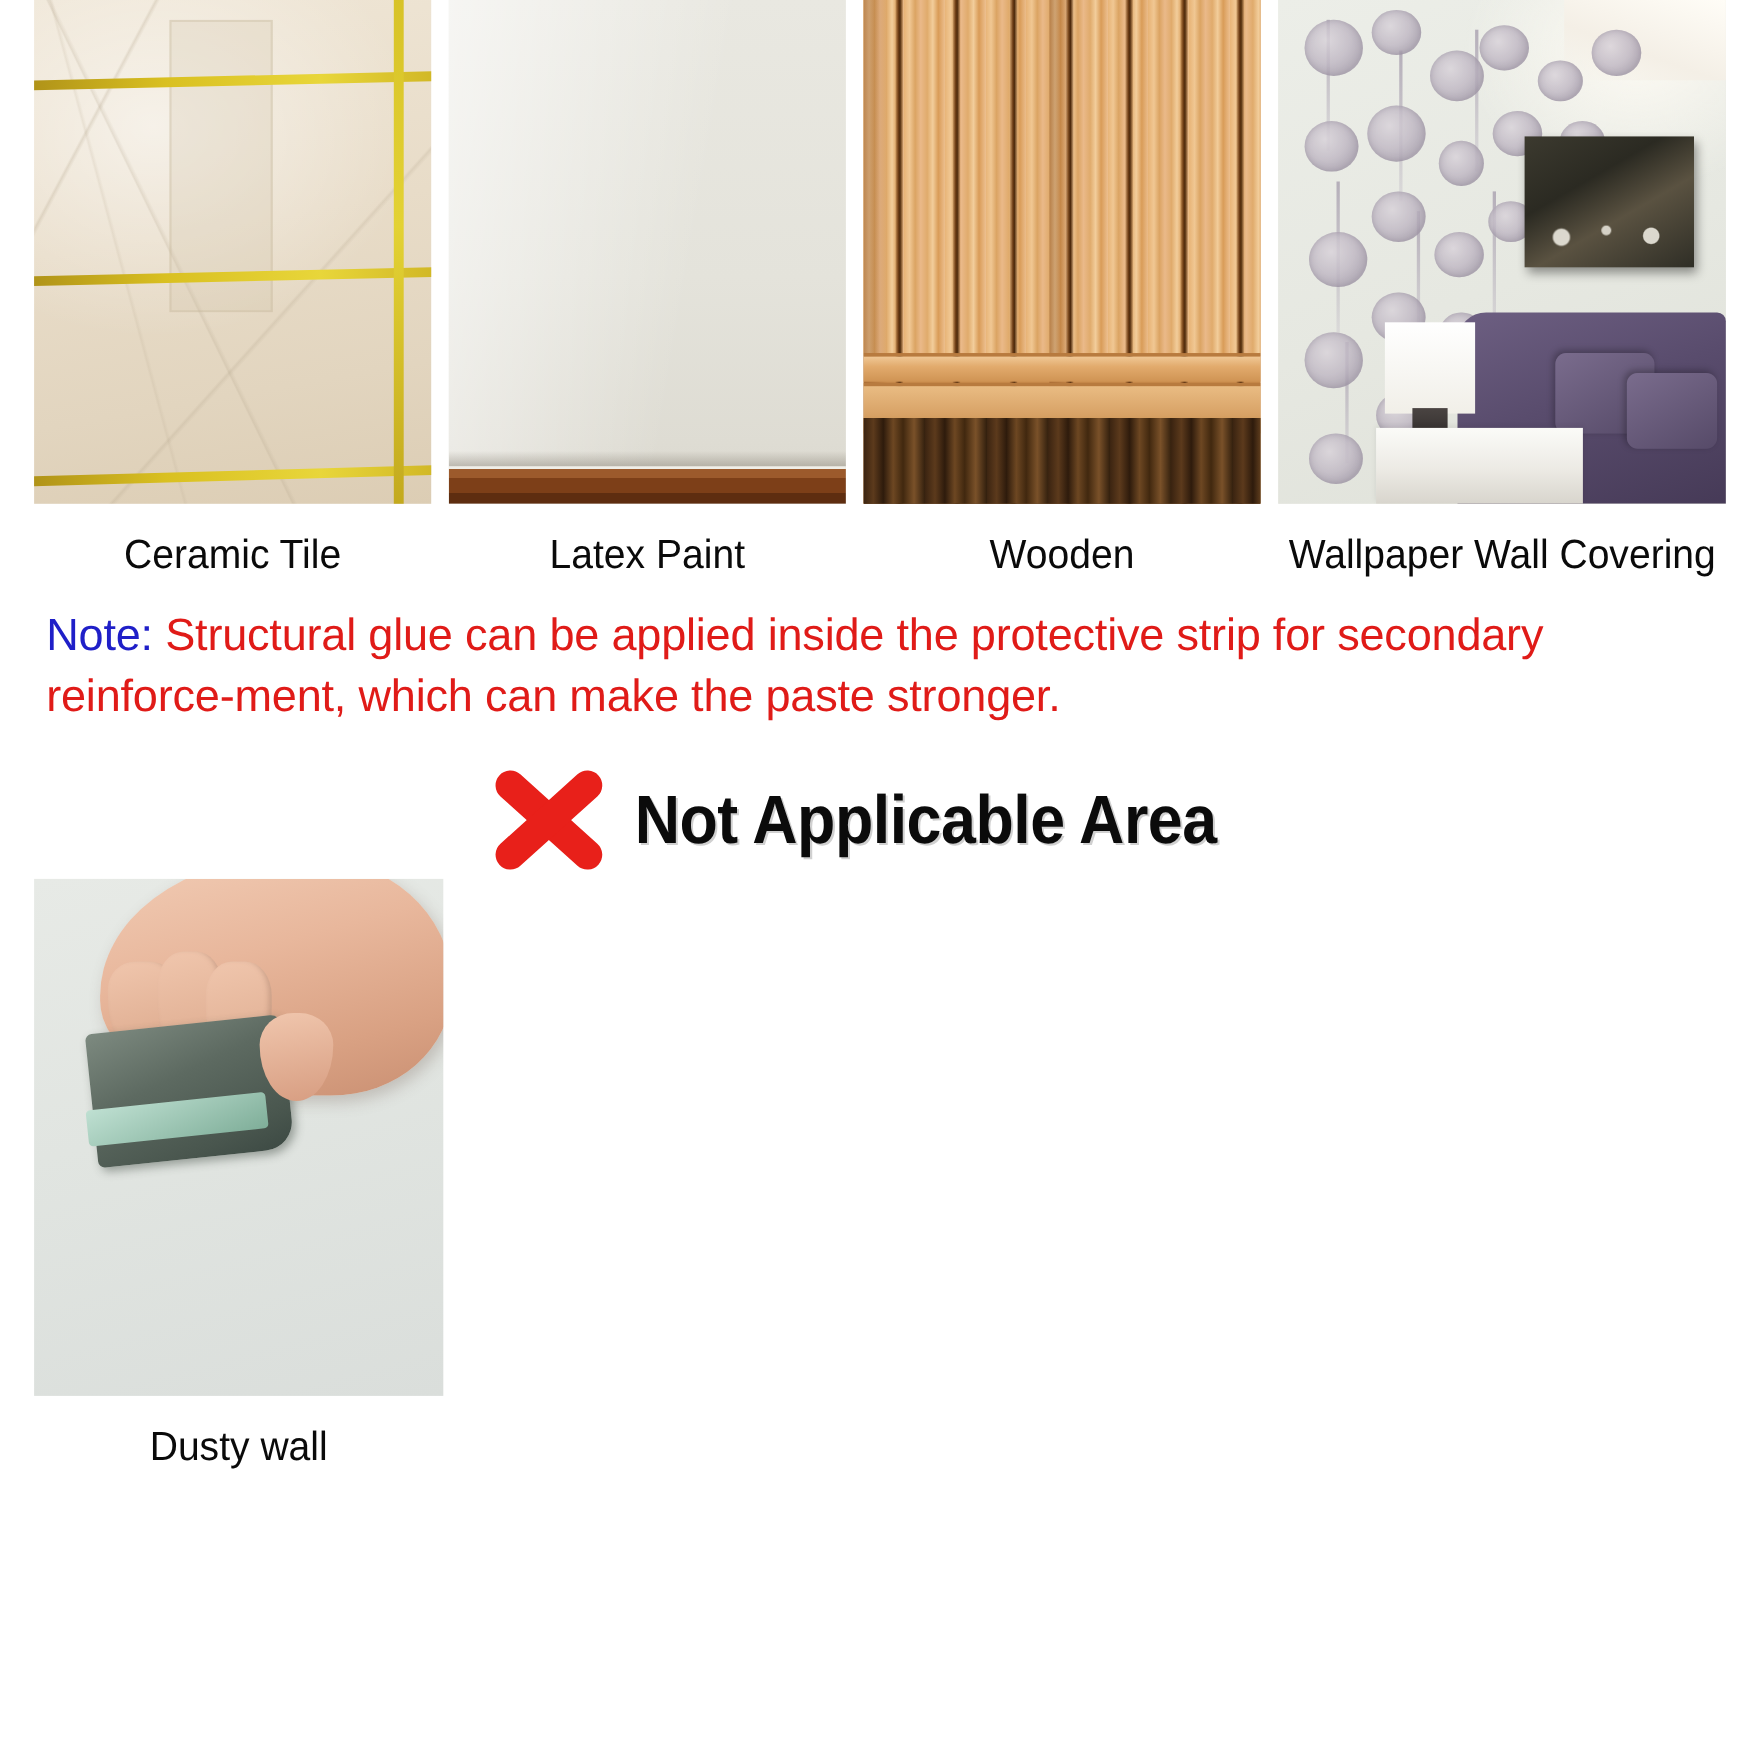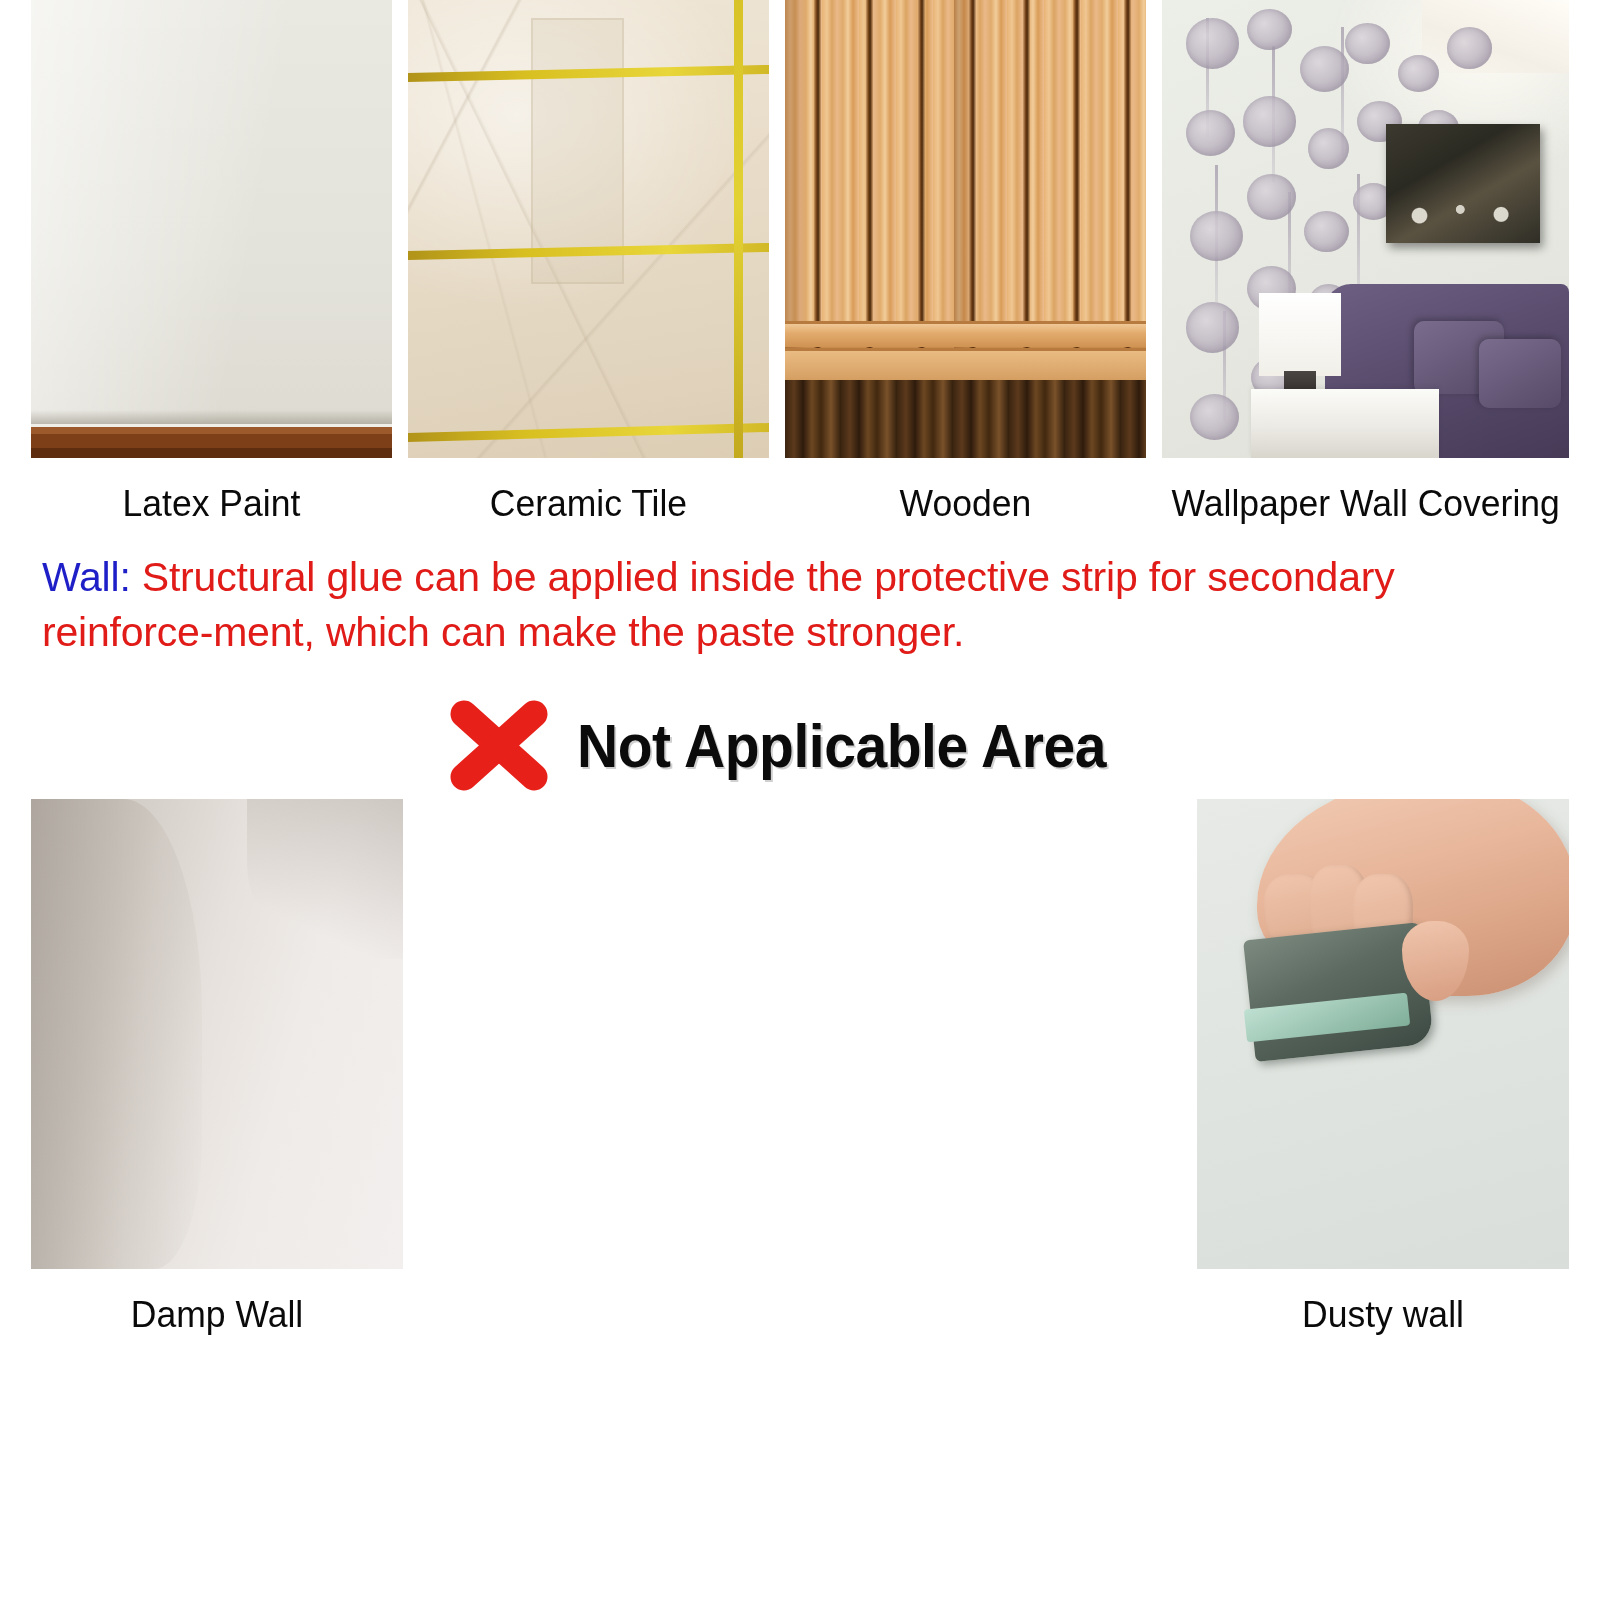--- a/index.html
+++ b/index.html
@@ -334,36 +334,36 @@
 </style>
 </head>
 <body>
 
 <div class="page">
 
 
   <div class="tile-row">
 
     <div class="tile-cell">
-      <div class="thumb t-latex">
-        <div class="shadowline"></div>
-      </div>
-      <div class="caption">Latex Paint</div>
-    </div>
-
-    <div class="tile-cell">
       <div class="thumb t-tile">
         <div class="veins"></div>
         <div class="panel-ghost"></div>
         <div class="grout-h g1"></div>
         <div class="grout-h g2"></div>
         <div class="grout-h g3"></div>
         <div class="grout-v"></div>
       </div>
       <div class="caption">Ceramic Tile</div>
+    </div>
+
+    <div class="tile-cell">
+      <div class="thumb t-latex">
+        <div class="shadowline"></div>
+      </div>
+      <div class="caption">Latex Paint</div>
     </div>
 
     <div class="tile-cell">
       <div class="thumb t-wood">
         <div class="slats"></div>
         <div class="board-shadow" style="left:0%"></div>
         <div class="board-shadow" style="left:47%"></div>
         <div class="groove" style="left:8%"></div>
         <div class="groove" style="left:22.5%"></div>
         <div class="groove" style="left:37%"></div>
@@ -419,43 +419,36 @@
         <div class="pillow" style="left:78%; top:74%; width:20%; height:15%;"></div>
         <div class="lamp-shade"></div>
         <div class="lamp-base"></div>
         <div class="nightstand"></div>
       </div>
       <div class="caption">Wallpaper Wall Covering</div>
     </div>
   </div>
 
   <div class="note-block">
-    <span class="note-label">Wall:</span><span> Structural glue can be applied inside the protective strip for secondary reinforce-ment, which can make the paste stronger.</span>
+    <span class="note-label">Note:</span><span> Structural glue can be applied inside the protective strip for secondary reinforce-ment, which can make the paste stronger.</span>
   </div>
 
   <div class="section-header" style="margin-top:38px;">
     <svg class="cross-icon" viewBox="0 0 104 92">
       <g stroke="#e8201a" stroke-width="27" stroke-linecap="round">
         <line x1="17" y1="15" x2="87" y2="78"></line>
         <line x1="87" y1="15" x2="17" y2="78"></line>
       </g>
     </svg>
     <div class="header-title">Not Applicable Area</div>
   </div>
 
   <div class="tile-row" style="margin-top:6px;">
 
 
-    <div class="tile-cell">
-      <div class="thumb short t-damp">
-        <div class="patch"></div>
-        <div class="patch2"></div>
-      </div>
-      <div class="caption">Damp Wall</div>
-    </div>
 
     <div class="tile-cell">
       <div class="thumb short t-dusty">
         <div class="hand"></div>
         <div class="finger" style="left:18%; top:16%; width:17%; height:18%;"></div>
         <div class="finger" style="left:30%; top:14%; width:16%; height:22%;"></div>
         <div class="finger" style="left:42%; top:16%; width:16%; height:22%;"></div>
         <div class="sponge"></div>
         <div class="sponge-edge"></div>
         <div class="thumb-tip"></div>

